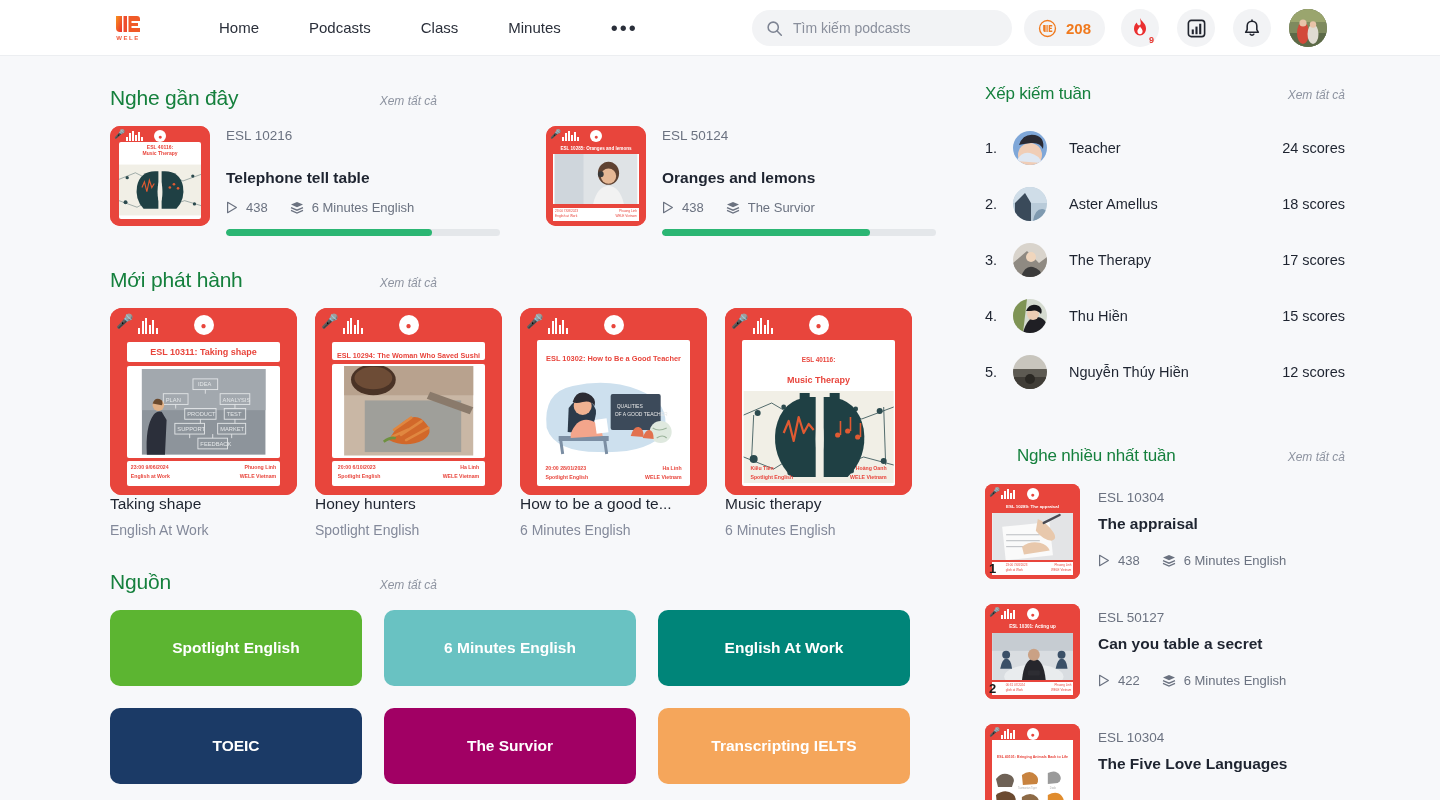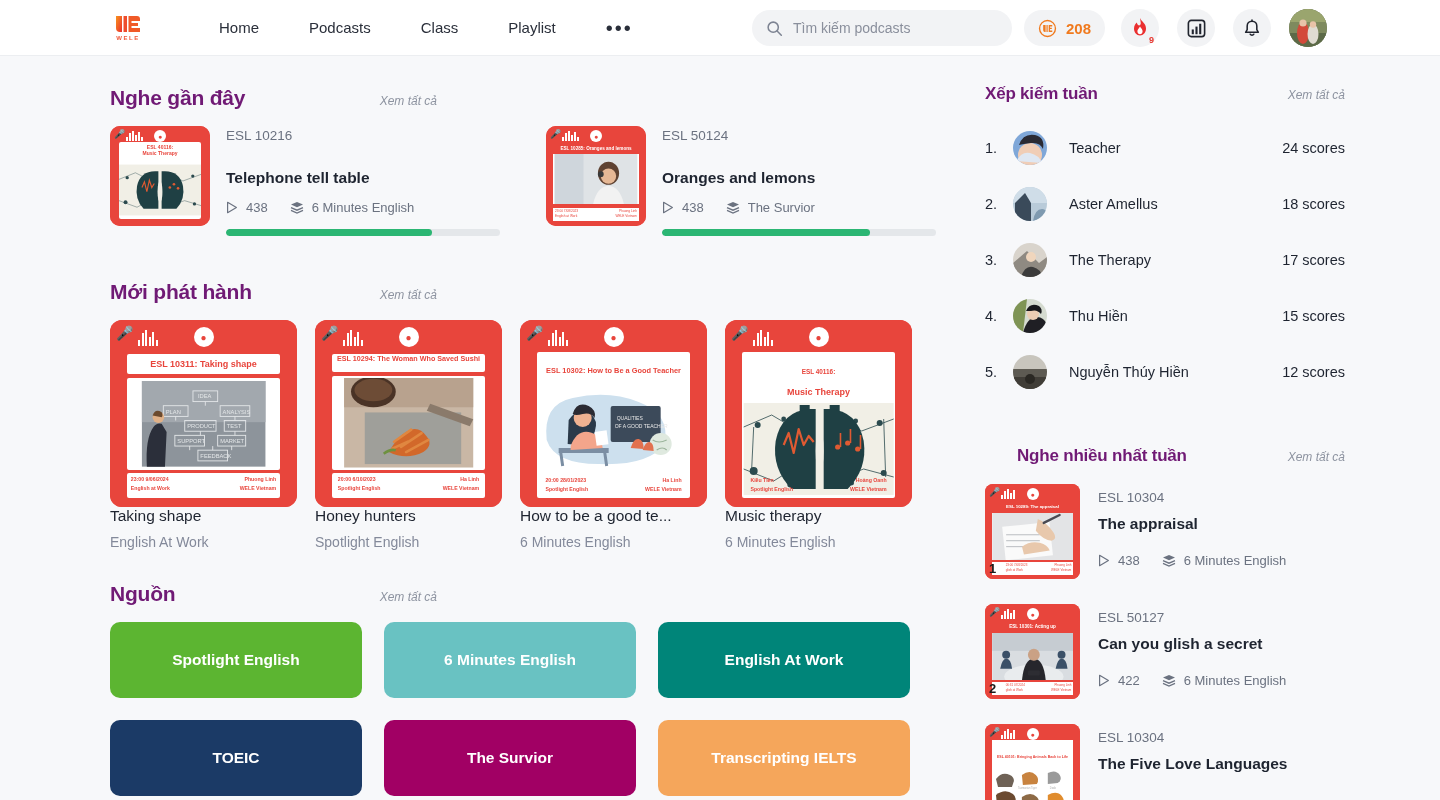--- a/index.html
+++ b/index.html
@@ -63,21 +63,21 @@
     position: absolute; left: 1289px; top: 9px;
     width: 38px; height: 38px; border-radius: 50%;
     overflow: hidden; background: #6f7c63;
   }
   
   .page { display: flex; width: 1440px; height: 744px; }
   .main { width: 965px; padding: 30px 0 0 110px; }
   .aside { width: 475px; padding: 28px 95px 0 20px; }
 
   .sec-head { display: flex; align-items: baseline; justify-content: space-between; }
-  .sec-title { font-size: 21px; font-weight: 700; color: #701a75; letter-spacing: -0.2px; }
+  .sec-title { font-size: 21px; font-weight: 400; color: #15803d; letter-spacing: -0.2px; }
   .see-all { font-size: 12px; color: #8d93a0; cursor: pointer; font-style: italic; }
 
   
   .recent-row { display: flex; gap: 46px; margin-top: 16px; }
   .recent-item { display: flex; gap: 16px; width: 390px; }
   .thumb {
     width: 100px; height: 100px; border-radius: 10px;
     overflow: hidden; flex: none; position: relative;
     background: #e8453c;
   }
@@ -155,21 +155,21 @@
       <path d="M8.5 2 L8.5 18 L12 18 L12 2 Z" fill="#ee4d2d"></path>
       <path d="M13.5 2 L22 2 Q25 2 25 5 L25 7 L16.5 7 L16.5 9 L23 9 L23 12 L16.5 12 L16.5 14 L25 14 L25 18 L13.5 18 Z" fill="#f05a28"></path>
     </svg>
     <div class="logo-word">WELE</div>
   </div>
 
   <nav class="nav">
     <a href="#">Home</a>
     <a href="#">Podcasts</a>
     <a href="#">Class</a>
-    <a href="#">Playlist</a>
+    <a href="#">Minutes</a>
     <a href="#" class="more">•••</a>
   </nav>
 
   <div class="search-wrap">
     <svg width="17" height="17" viewBox="0 0 20 20">
       <circle cx="8.5" cy="8.5" r="6" fill="none" stroke="#7d8392" stroke-width="1.8"></circle>
       <line x1="13" y1="13" x2="18" y2="18" stroke="#7d8392" stroke-width="1.8" stroke-linecap="round"></line>
     </svg>
     <input type="text" placeholder="Tìm kiếm podcasts" style="">
   </div>
@@ -356,21 +356,21 @@
               <span>The Survior</span>
             </span>
           </div>
           <div class="bar">
               <i style="width:76%"></i>
             </div>
         </div>
       </div>
     </div>
 
-    <div class="sec-head" style="margin-top:44px">
+    <div class="sec-head" style="margin-top:32px">
       <div class="sec-title">Mới phát hành</div>
       <div class="see-all" style="margin-right:528px">Xem tất cả</div>
     </div>
 
     <div class="cards">
 
       <div class="card">
         <div class="card-art">
           <div class="art-frame"></div>
           <span class="mic" style="font-size:14px;left:6px;top:5px">🎤</span>
@@ -441,21 +441,21 @@
             <i style="height:6px;width:2px"></i>
               <i style="height:13px;width:2px"></i>
               <i style="height:16px;width:2px"></i>
               <i style="height:9px;width:2px"></i>
               <i style="height:14px;width:2px"></i>
               <i style="height:6px;width:2px"></i>
           </div>
           <div class="badge-circle" style="width:20px;height:20px;top:7px">
               <span style="color:#e8453c;font-size:10px">●</span>
             </div>
-          <div style="position:absolute;left:9%;right:9%;top:18%;height:18px;background:#fff;display:flex;align-items:flex-start;justify-content:center;border-radius:2px">
+          <div style="position:absolute;left:9%;right:9%;top:18%;height:18px;background:#fff;display:flex;align-items:flex-end;justify-content:center;border-radius:2px">
             <span style="font-size:7.2px;font-weight:700;color:#e8453c;white-space:nowrap">ESL 10294: The Woman Who Saved Sushi</span>
           </div>
           <div style="position:absolute;left:9%;right:9%;top:30%;bottom:20%;background:#fff;padding:2px;border-radius:2px">
             <svg viewBox="0 0 150 104" width="100%" height="100%">
               <rect width="150" height="104" fill="#c9b7a5"></rect>
               <rect y="0" width="150" height="34" fill="#b8a28e"></rect>
               <ellipse cx="34" cy="16" rx="26" ry="18" fill="#4a3326"></ellipse>
               <ellipse cx="34" cy="14" rx="22" ry="13" fill="#6d4c36"></ellipse>
               <rect x="24" y="40" width="112" height="60" fill="#9f9f9a"></rect>
               <path d="M100 30 L150 48 L146 56 L96 38 Z" fill="#8a7a6b"></path>
@@ -818,21 +818,21 @@
               </div>
             <div style="display:flex;justify-content:space-between">
                 <span>glish at Work</span>
                 <span>WELE Vietnam</span>
               </div>
           </div>
           <span class="rank-num">2</span>
         </div>
         <div class="ml-meta">
           <div class="ml-code">ESL 50127</div>
-          <div class="ml-title">Can you glish a secret</div>
+          <div class="ml-title">Can you table a secret</div>
           <div class="ml-stats">
             <span class="rstat">
               <svg width="12" height="13" viewBox="0 0 12 13">
                 <path d="M1.6 1.3 L10.4 6.5 L1.6 11.7 Z" fill="none" stroke="#6b7280" stroke-width="1.2" stroke-linejoin="round"></path>
               </svg>
               <span>422</span>
             </span>
             <span class="rstat">
               <svg width="14" height="13" viewBox="0 0 14 13">
                 <path d="M7 1 L13 3.6 L7 6.2 L1 3.6 Z" fill="#6b7280"></path>

